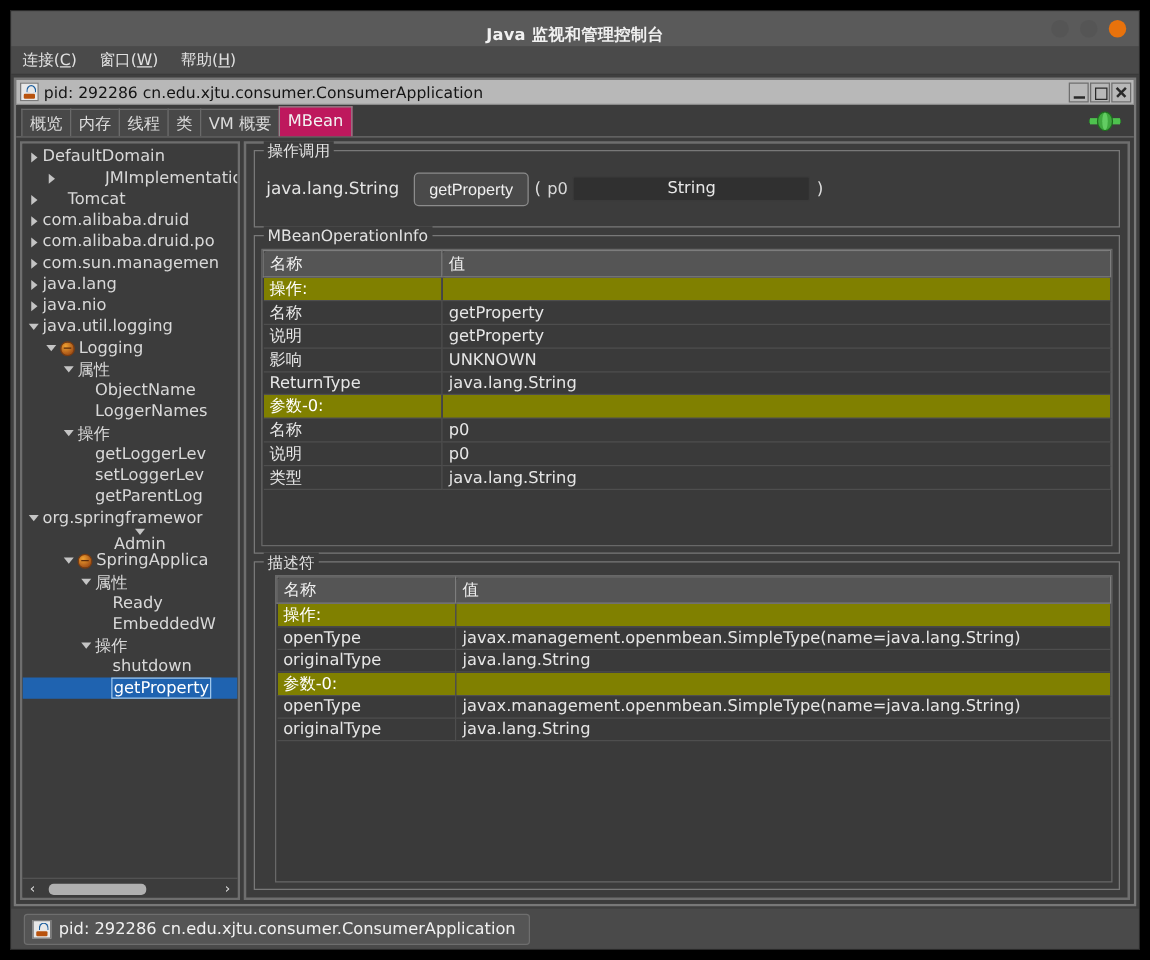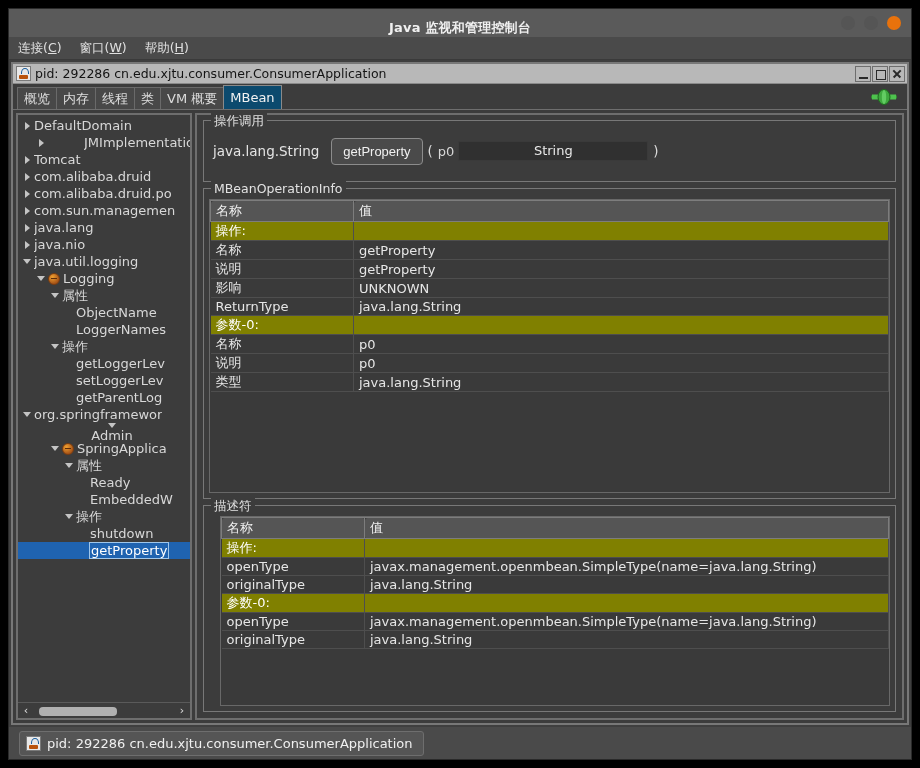--- a/index.html
+++ b/index.html
@@ -121,21 +121,21 @@
     height: 22px;
     padding: 0 6px;
     display: flex; align-items: center;
     color: #dcdcdc; font-size: 13px;
     background: #484848;
     border: 1px solid #6a6a6a;
     border-bottom: none;
     margin-right: -1px;
   }
   .tab.active {
-    background: #0c4a6e;
+    background: #be185d;
     color: #f2f2f2;
     height: 24px;
     border-color: #8a8a8a;
     position: relative; z-index: 3;
   }
   #conn-indicator {
     position: absolute; right: 10px; top: 5px;
     width: 26px; height: 16px;
   }
 
@@ -255,21 +255,21 @@
     width: 190px; height: 20px;
     background: #303030;
     border: 1px solid #3a3a3a;
     border-radius: 2px;
     color: #e8e8e8; font-size: 13px;
     text-align: center;
     line-height: 18px;
   }
 
   
-  #info-group { flex: none; height: 311px; display:flex; flex-direction:column; }
+  #info-group { flex: none; height: 255px; display:flex; flex-direction:column; }
   #desc-group { flex: 1; min-height: 0; display:flex; flex-direction:column;padding-left:16px; }
   .tblwrap { flex: 1; min-height: 0; border: 1px solid #686868; background: #3a3a3a; overflow: hidden; }
   table.jt { width: 100%; border-collapse: collapse; table-layout: fixed; }
   table.jt col.c1 { width: 143px; }
   table.jt th {
     background: #555555;
     color: #f0f0f0; font-size: 13px;
     font-weight: normal;
     text-align: left;
     height: 21px;
@@ -349,21 +349,21 @@
                   <span class="tw-r"></span>
                 </span>
                 <span class="tlabel">DefaultDomain</span>
               </div>
               <div class="tnode" style="padding-left: 16px; gap: 36px;">
                 <span class="twist">
                   <span class="tw-r"></span>
                 </span>
                 <span class="tlabel">JMImplementation</span>
               </div>
-              <div class="tnode" style="padding-left: 2px;">
+              <div class="tnode" style="padding-left: 2px; gap: 20px;">
                 <span class="twist">
                   <span class="tw-r"></span>
                 </span>
                 <span class="tlabel">Tomcat</span>
               </div>
               <div class="tnode" style="padding-left: 2px;">
                 <span class="twist">
                   <span class="tw-r"></span>
                 </span>
                 <span class="tlabel">com.alibaba.druid</span>

